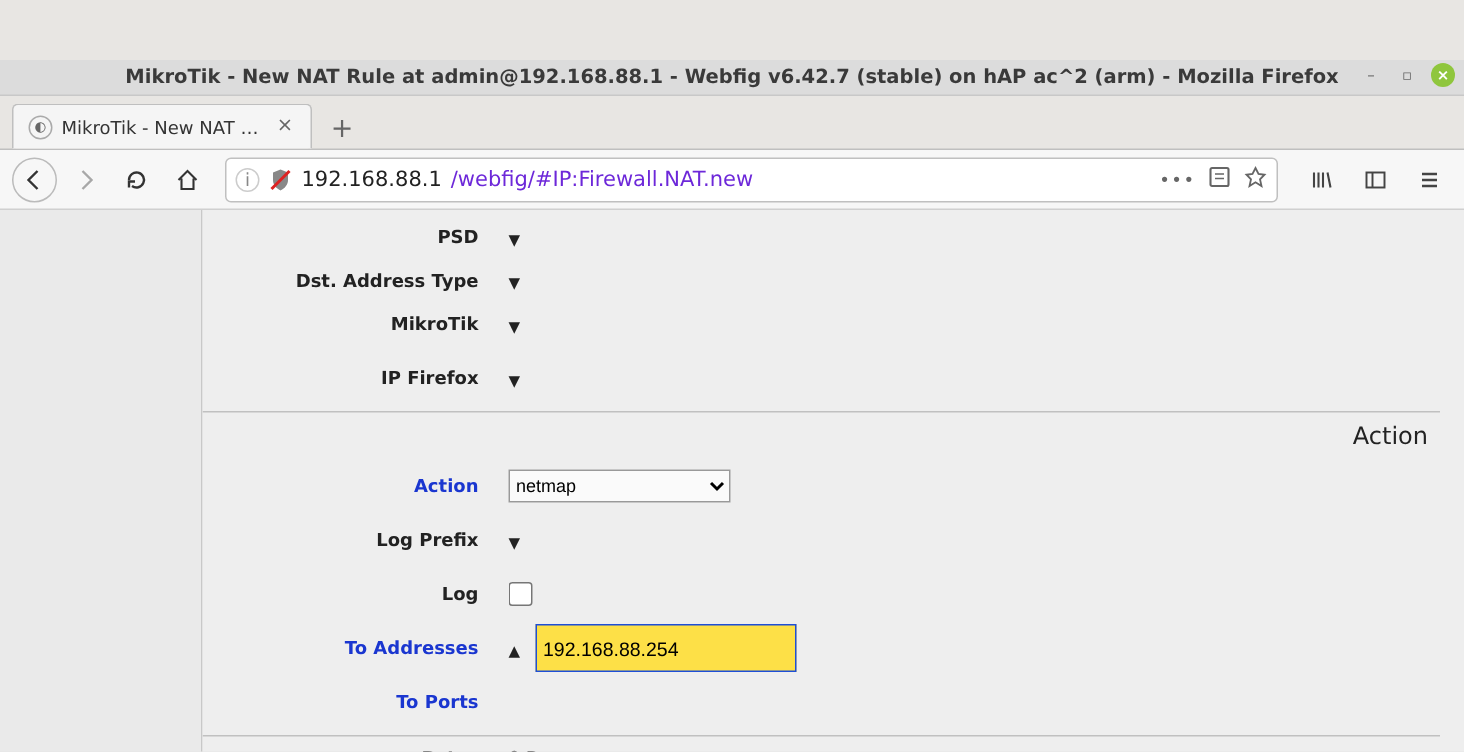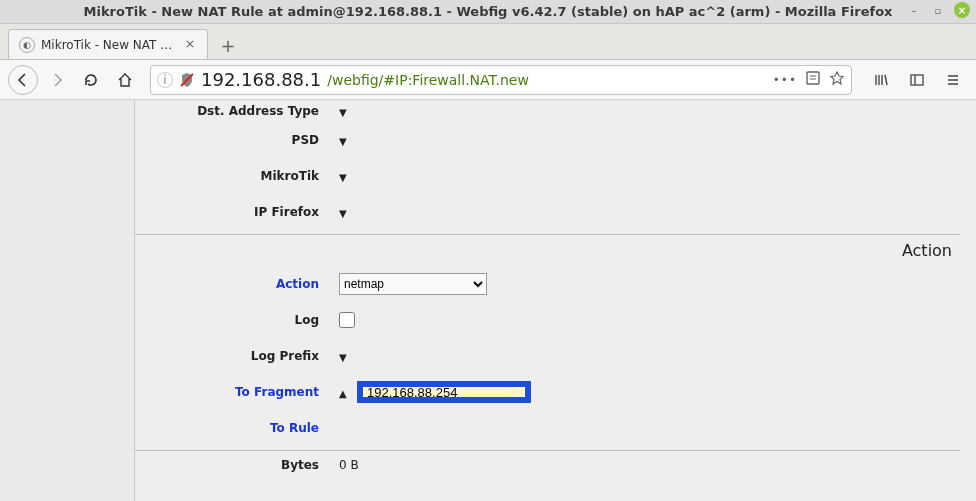--- a/index.html
+++ b/index.html
@@ -1,19 +1,19 @@
 <!DOCTYPE html>
 <html><head>
 <meta charset="utf-8">
 <style>
   * { box-sizing: border-box; margin: 0; padding: 0; }
   html, body { width: 976px; height: 501px; overflow: hidden; font-family: "DejaVu Sans", "Liberation Sans", Arial, sans-serif; font-size: 12px; background: #e8e6e3; }
   
   
-  .titlebar { height: 24px; background: #dcdcdc; display: flex; align-items: center; justify-content: center; position: relative; border-bottom: 1px solid #c8c8c8; }
+  .titlebar { height: 24px; background: #dcdcdc; display: flex; align-items: center; justify-content: center; position: relative; border-bottom: 1px solid #c8c8c8; margin-top: 40px; }
   .titlebar-text { font-weight: bold; font-size: 13px; color: #3a3a3a; }
   .win-controls { position: absolute; right: 6px; top: 2px; display: flex; gap: 8px; align-items: center; }
   .win-btn { width: 16px; height: 16px; border-radius: 50%; display: flex; align-items: center; justify-content: center; font-size: 10px; color: #6a6a6a; cursor: pointer; }
   .win-btn.close { background: #8fc63d; color: #fff; font-weight: bold; }
   
   
   .tabstrip { height: 36px; background: #e8e6e3; display: flex; align-items: flex-end; padding-left: 8px; border-bottom: 1px solid #bfbfbf; }
   .tab { display: flex; align-items: center; gap: 6px; background: #f5f5f5; border: 1px solid #bfbfbf; border-bottom: none; border-radius: 4px 4px 0 0; padding: 6px 10px; height: 30px; max-width: 200px; font-size: 12px; color: #333; }
   .tab .favicon { width: 16px; height: 16px; border: 1px solid #aaa; border-radius: 8px; display: flex; align-items: center; justify-content: center; font-size: 9px; color: #666; }
   .tab .label { white-space: nowrap; overflow: hidden; text-overflow: ellipsis; flex: 1; }
@@ -21,41 +21,41 @@
   .newtab { width: 28px; height: 28px; display: flex; align-items: center; justify-content: center; font-size: 18px; color: #666; margin-left: 6px; cursor: pointer; }
   
   
   .navbar { height: 40px; background: #f7f7f7; border-bottom: 1px solid #d0d0d0; display: flex; align-items: center; padding: 0 8px; gap: 4px; }
   .nav-btn { width: 30px; height: 30px; display: flex; align-items: center; justify-content: center; border-radius: 4px; cursor: pointer; color: #555; }
   .nav-btn.circle { border: 1px solid #bbb; border-radius: 50%; width: 30px; height: 30px; }
   .nav-btn svg { width: 16px; height: 16px; }
   .urlbar { flex: 1; height: 30px; border: 1px solid #c0c0c0; border-radius: 4px; background: #fff; display: flex; align-items: center; padding: 0 6px; margin: 0 6px; gap: 6px; position: relative; }
   .urlbar .ico { width: 16px; height: 16px; display: flex; align-items: center; justify-content: center; font-size: 12px; color: #888; border: 1px solid #ccc; border-radius: 50%; }
   .urlbar .shield { width: 16px; height: 16px; color: #d33; font-size: 13px; font-weight: bold; }
-  .urlbar .host { color: #222; font-size: 18px; }
-  .urlbar .path { color: #4d7c0f; font-size: 14px; }
+  .urlbar .host { color: #222; font-size: 14px; }
+  .urlbar .path { color: #6d28d9; font-size: 14px; }
   .urlbar-right { display: flex; gap: 8px; align-items: center; color: #888; }
   .urlbar-right span { cursor: pointer; }
   .right-tools { display: flex; gap: 6px; align-items: center; margin-left: 4px; }
   
   
   .viewport { position: relative; height: calc(501px - 24px - 36px - 40px); overflow: hidden; background: #e6e6e6; }
   .sidebar-stub { position: absolute; left: 0; top: 0; width: 135px; height: 100%; background: #eaeaea; border-right: 1px solid #c8c8c8; }
   .content { position: absolute; left: 135px; top: 0; right: 0; height: 100%; background: #eeeeee; overflow: hidden; padding-right: 16px; }
   
   .form-row { display: flex; align-items: center; height: 36px; border-bottom: 0px solid transparent; }
   .form-row .lbl { width: 190px; text-align: right; font-weight: bold; font-size: 12px; color: #222; padding-right: 6px; }
   .form-row .lbl.blue { color: #1a36d0; }
   .form-row .ctl { padding-left: 14px; display: flex; align-items: center; gap: 6px; }
   .form-row .tri { width: 12px; height: 12px; display: inline-block; }
   .tri.down::before { content: "▼"; font-size: 10px; color: #222; }
   .tri.up::before { content: "▲"; font-size: 10px; color: #222; }
   
   select.native { width: 148px; height: 22px; font-size: 12px; background: #fafafa; border: 1px solid #999; }
-  input.native-text { width: 174px; height: 22px; border: 6px solid #1d4ed8; font-size: 13px; padding: 2px 4px; background: #fef9c3; }
+  input.native-text { width: 174px; height: 32px; border: 1px solid #1d4ed8; font-size: 13px; padding: 2px 4px; background: #fde047; }
   input.native-check { width: 16px; height: 16px; }
   
   .divider { height: 1px; background: #c0c0c0; margin: 4px 0 0 0; }
   .section-title { text-align: right; font-size: 16px; color: #222; padding: 6px 8px 6px 0; font-weight: normal; }
   
   .value-text { font-size: 12px; color: #222; }
 </style>
 </head>
 <body>
 
@@ -145,29 +145,29 @@
           <path d="M3 4h10M3 8h10M3 12h10" stroke="#444" stroke-width="1.6"></path>
         </svg>
     </div>
   </div>
 </div>
 
 <div class="viewport">
   <div class="sidebar-stub"></div>
   <div class="content">
 
+    <div class="form-row">
+      <div class="lbl">PSD</div>
+      <div class="ctl">
+          <span class="tri down"></span>
+        </div>
+    </div>
+
     <div class="form-row" style="height:22px;">
       <div class="lbl">Dst. Address Type</div>
-      <div class="ctl">
-          <span class="tri down"></span>
-        </div>
-    </div>
-
-    <div class="form-row">
-      <div class="lbl">PSD</div>
       <div class="ctl">
           <span class="tri down"></span>
         </div>
     </div>
 
     <div class="form-row">
       <div class="lbl">MikroTik</div>
       <div class="ctl">
           <span class="tri down"></span>
         </div>
@@ -186,43 +186,43 @@
     <div class="form-row">
       <div class="lbl blue">Action</div>
       <div class="ctl">
         <select class="native">
           <option>netmap</option>
         </select>
       </div>
     </div>
 
     <div class="form-row">
+      <div class="lbl">Log Prefix</div>
+      <div class="ctl">
+          <span class="tri down"></span>
+        </div>
+    </div>
+
+    <div class="form-row">
       <div class="lbl">Log</div>
       <div class="ctl">
         <input type="checkbox" class="native-check" style="">
       </div>
     </div>
 
     <div class="form-row">
-      <div class="lbl">Log Prefix</div>
-      <div class="ctl">
-          <span class="tri down"></span>
-        </div>
-    </div>
-
-    <div class="form-row">
-      <div class="lbl blue">To Fragment</div>
+      <div class="lbl blue">To Addresses</div>
       <div class="ctl">
         <span class="tri up"></span>
         <input type="text" class="native-text" value="192.168.88.254" style="">
       </div>
     </div>
 
     <div class="form-row">
-      <div class="lbl blue">To Rule</div>
+      <div class="lbl blue">To Ports</div>
     </div>
 
     <div class="divider"></div>
 
     <div class="form-row" style="height:28px;">
       <div class="lbl">Bytes</div>
       <div class="ctl">
         <span class="value-text">0 B</span>
       </div>
     </div>

